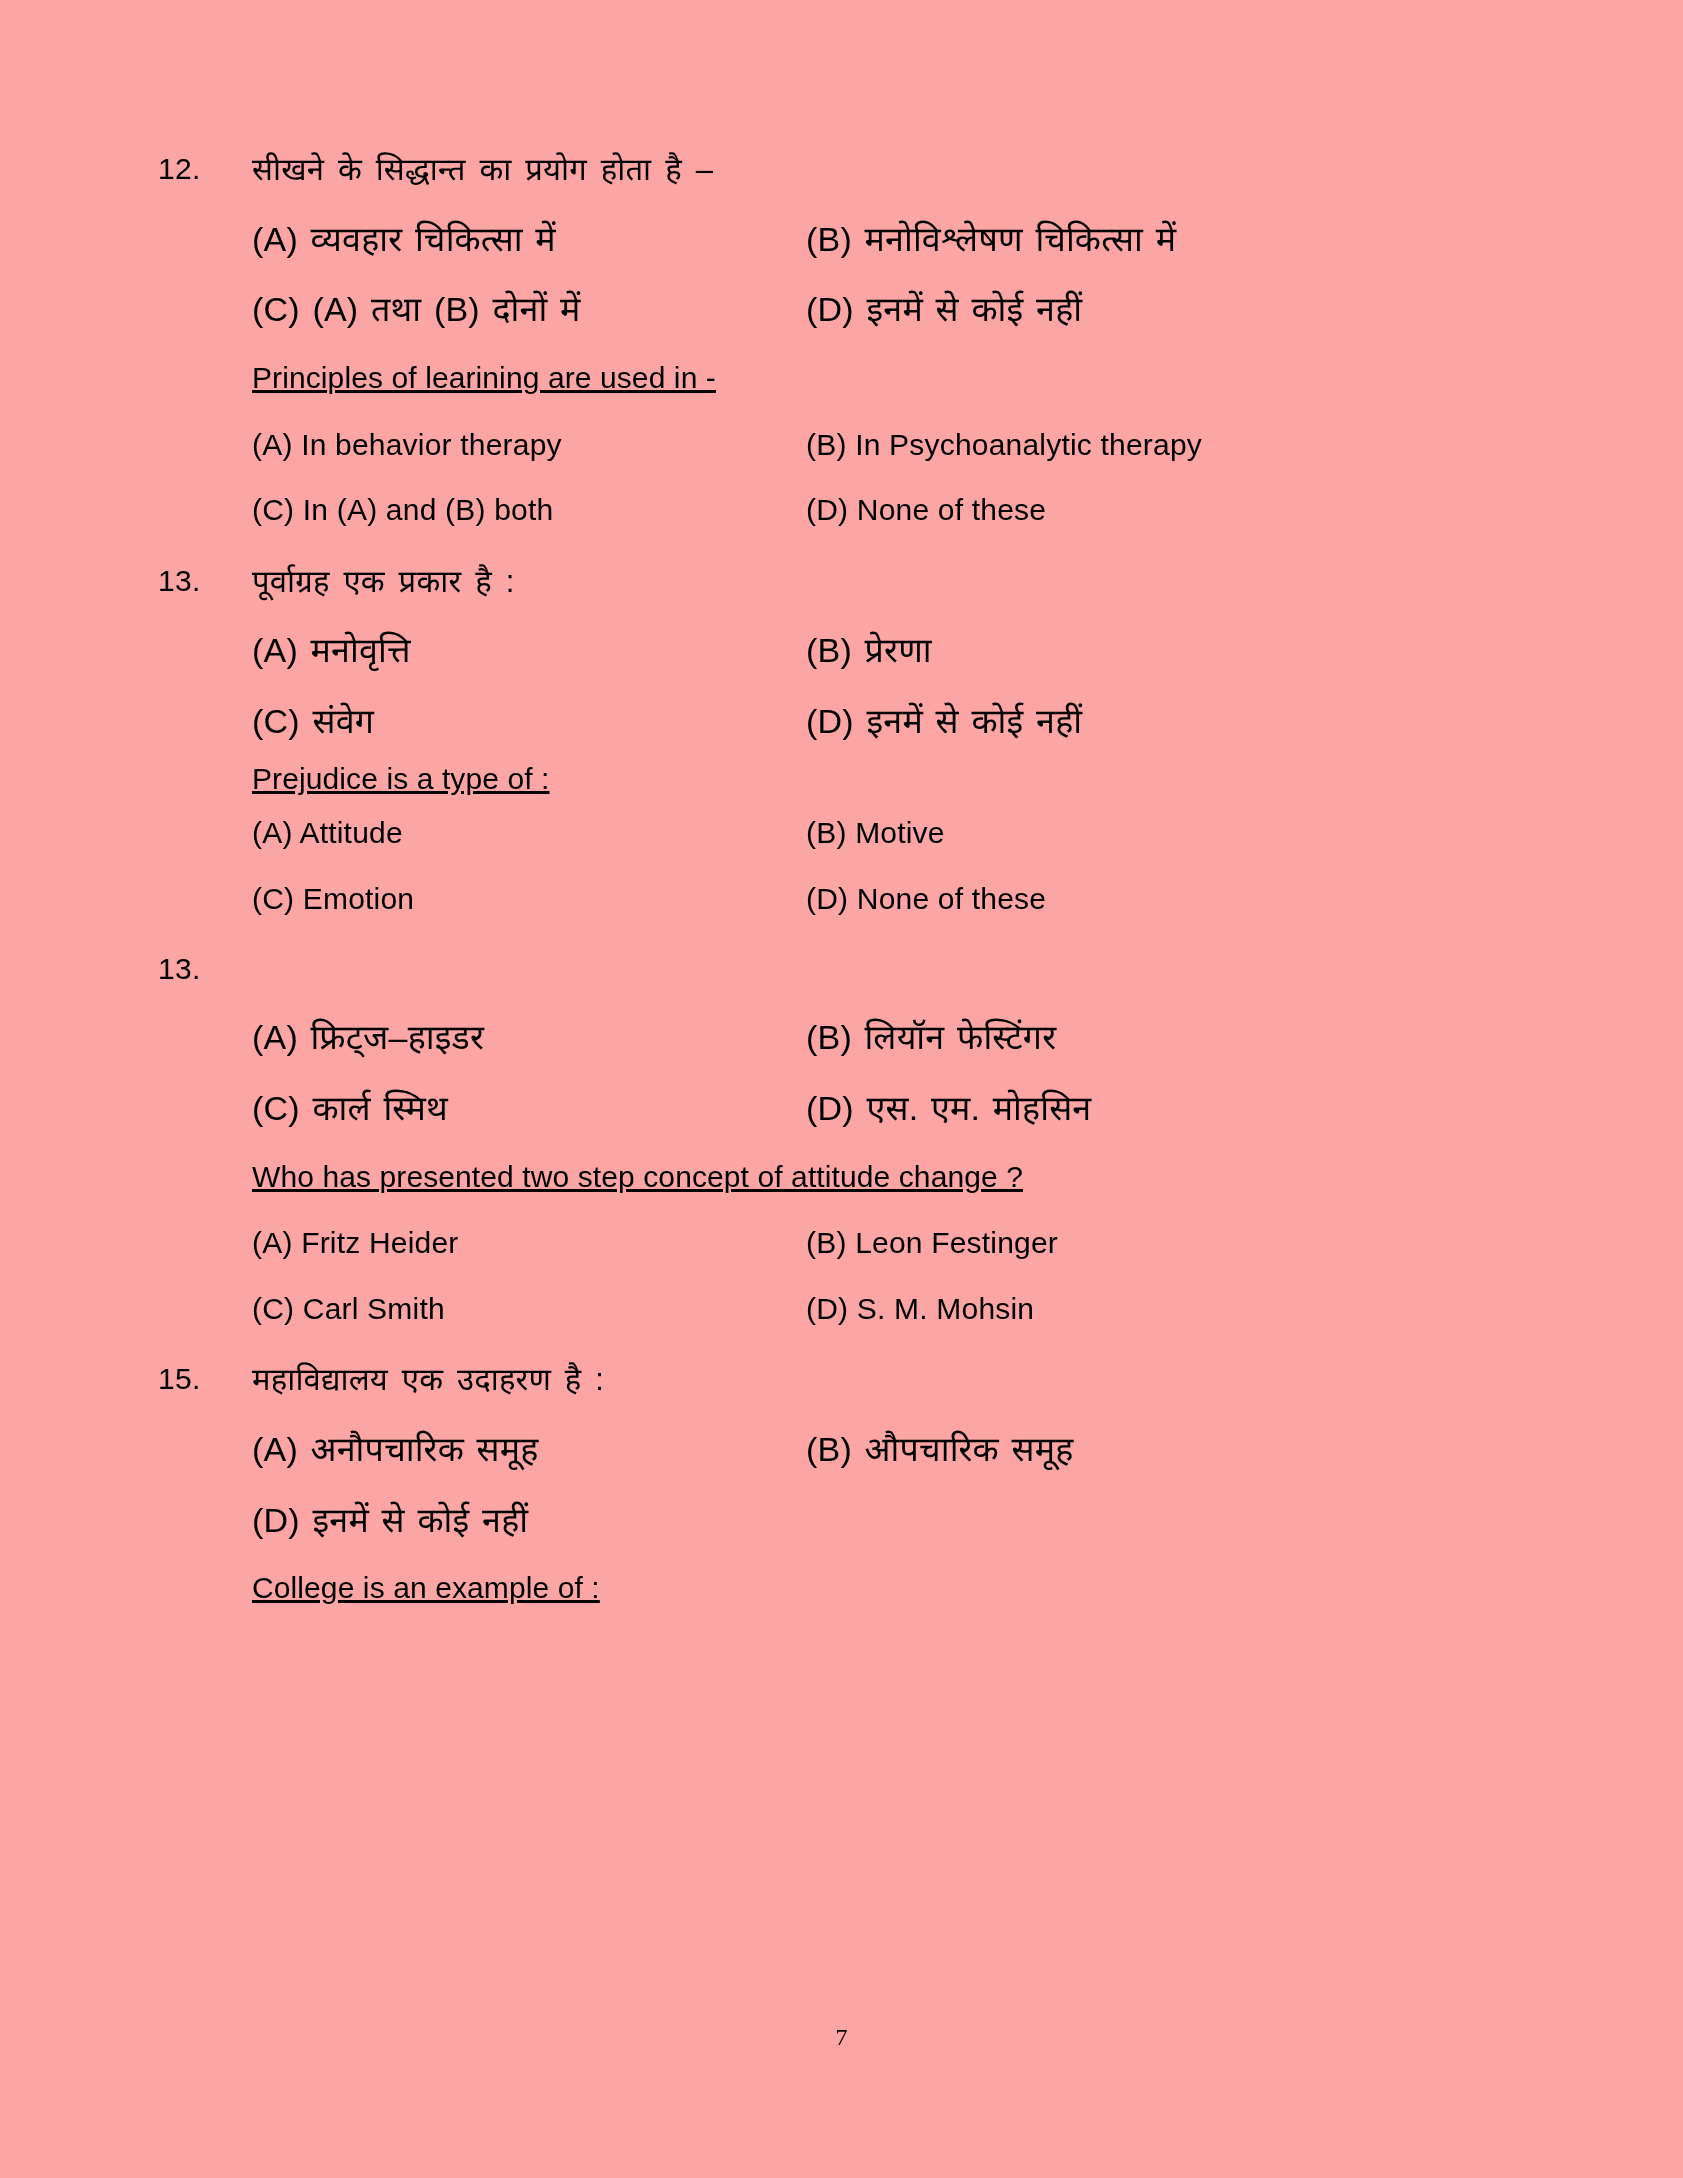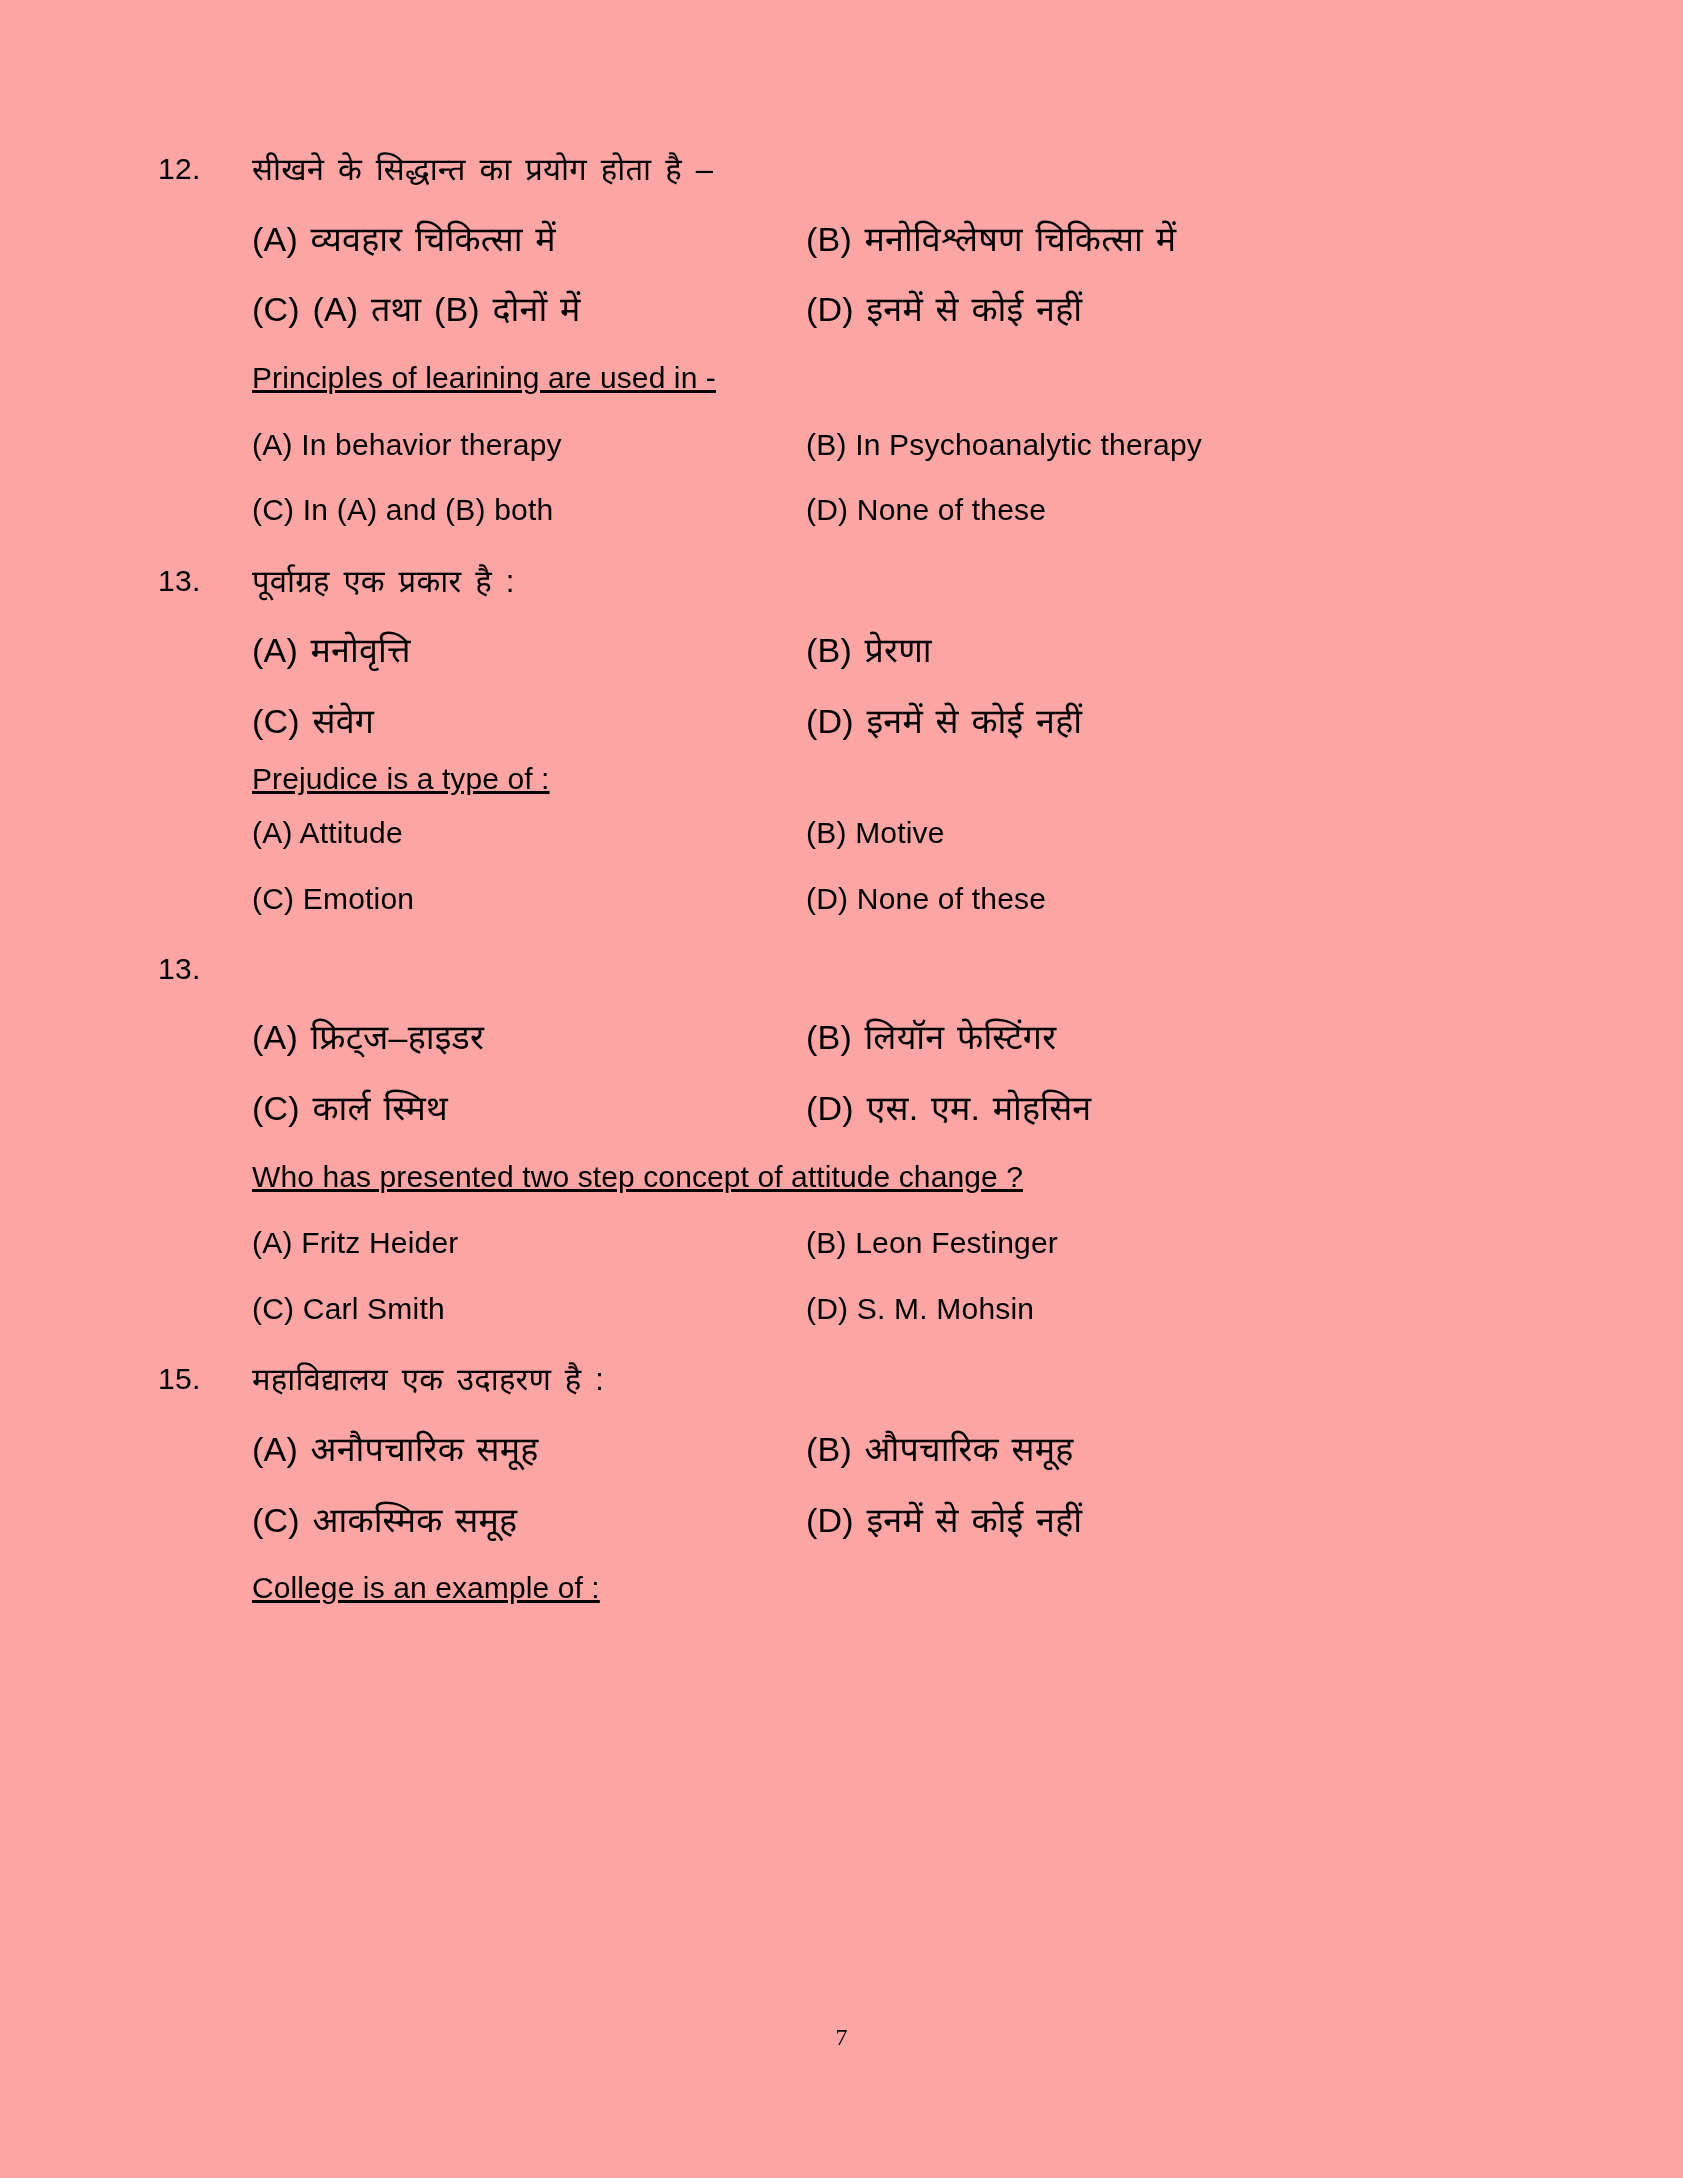--- a/index.html
+++ b/index.html
@@ -178,21 +178,20 @@
   <div class="q-block">
     <div class="q-head">
       <div class="q-num">15.</div>
       <div class="q-text-hi">महाविद्यालय एक उदाहरण है :</div>
     </div>
     <div class="opt-row">
       <div class="opt hi opt-left">(A) अनौपचारिक समूह</div>
       <div class="opt hi opt-right">(B) औपचारिक समूह</div>
     </div>
     <div class="opt-row">
-      <div class="opt hi opt-left">(C) आकस्मिक समूह</div>
       <div class="opt hi opt-right">(D) इनमें से कोई नहीं</div>
     </div>
     <div class="sub-line en">College is an example of :</div>
   </div>
 
   <div class="page-number">7</div>
 
 </div>
 
 

